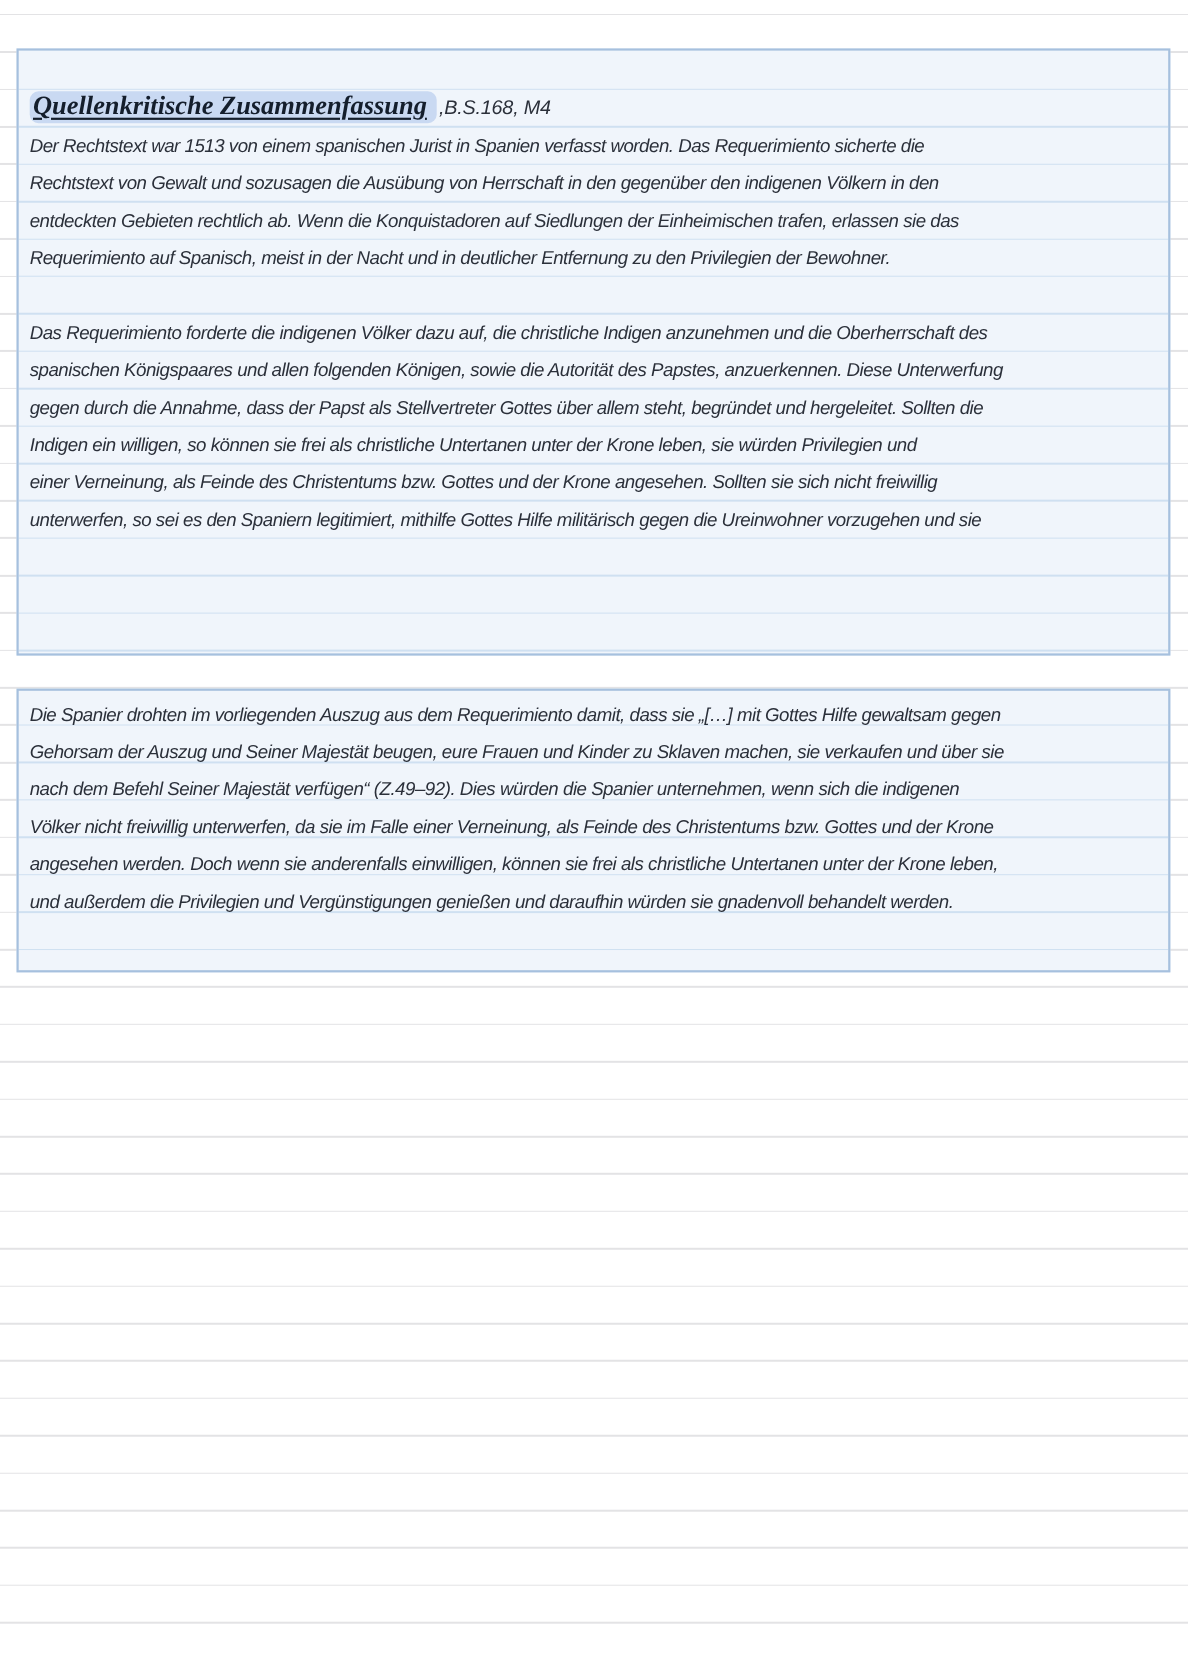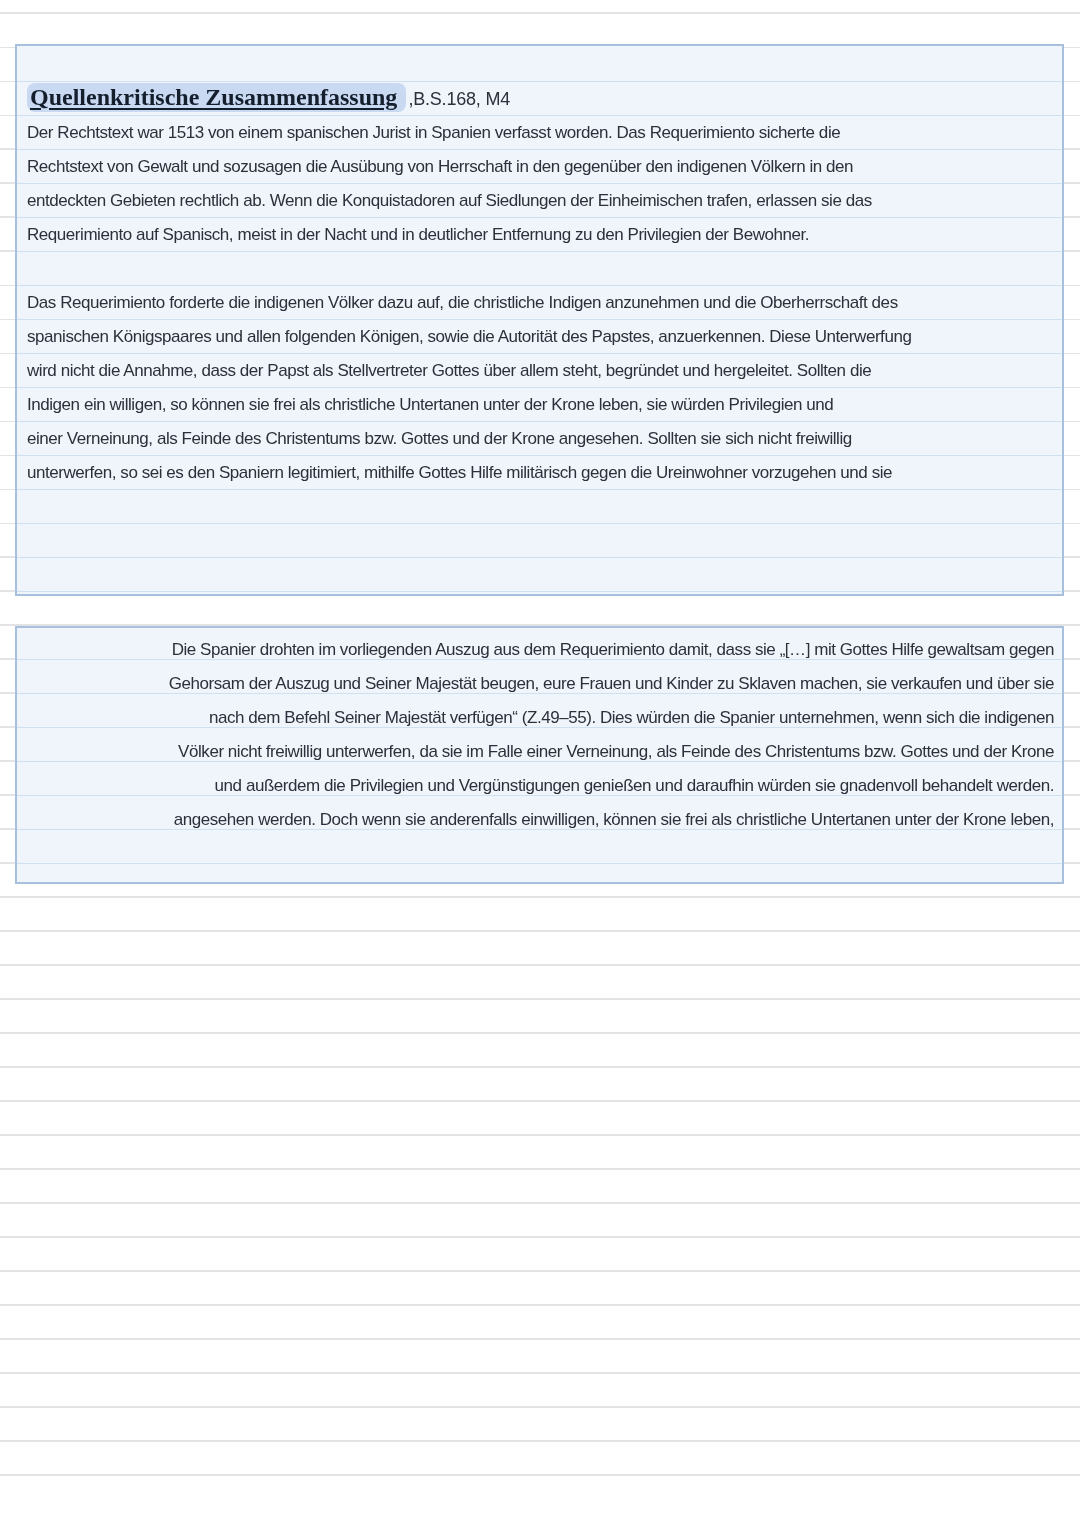--- a/index.html
+++ b/index.html
@@ -32,33 +32,33 @@
     width: 1049px;
     box-sizing: border-box;
     border: 2px solid #a6c0de;
     background-color: #f0f5fb;
     
     background-image: repeating-linear-gradient(
       to bottom,
       transparent 0px, transparent 32.6px,
       #cfe0f1 32.6px, #cfe0f1 34px);
     overflow: hidden;
+    font-style: italic;
   }
   .box1 {
     top: 44px;
     height: 552px;
     background-position: 0 2px;
     padding: 36px 8px 0 10px;
   }
   .box2 {
     top: 626px;
     height: 258px;
     background-position: 0 -2px;
     padding: 5px 8px 0 10px;
-    text-align: right;
   }
   .heading-row {
     height: 34px;
     line-height: 30px;
     white-space: nowrap;
   }
   .heading {
     font-family: "Liberation Serif", "DejaVu Serif", serif;
     font-weight: bold;
     font-size: 24px;
@@ -99,31 +99,31 @@
     <div class="para">
         <div class="tline">Der Rechtstext war 1513 von einem spanischen Jurist in Spanien verfasst worden. Das Requerimiento sicherte die</div>
         <div class="tline">Rechtstext von Gewalt und sozusagen die Ausübung von Herrschaft in den gegenüber den indigenen Völkern in den</div>
         <div class="tline">entdeckten Gebieten rechtlich ab. Wenn die Konquistadoren auf Siedlungen der Einheimischen trafen,  erlassen sie das</div>
         <div class="tline">Requerimiento auf Spanisch, meist in der Nacht und in deutlicher Entfernung zu den Privilegien der Bewohner.</div>
       </div>
     <div class="spacer-row"></div>
     <div class="para">
         <div class="tline">Das Requerimiento forderte die indigenen Völker dazu auf, die christliche Indigen anzunehmen und die Oberherrschaft des</div>
         <div class="tline">spanischen Königspaares und allen folgenden Königen, sowie die Autorität des Papstes, anzuerkennen. Diese Unterwerfung</div>
-        <div class="tline">wird nicht die Annahme, dass der Papst als Stellvertreter Gottes über allem steht, begründet und hergeleitet. Sollten die</div>
+        <div class="tline">gegen durch die Annahme, dass der Papst als Stellvertreter Gottes über allem steht, begründet und hergeleitet. Sollten die</div>
         <div class="tline">Indigen ein willigen, so können sie frei als christliche Untertanen unter der Krone leben, sie würden Privilegien und</div>
         <div class="tline">einer Verneinung, als Feinde des Christentums bzw. Gottes und der Krone angesehen. Sollten sie sich nicht freiwillig</div>
         <div class="tline">unterwerfen, so sei es den Spaniern legitimiert, mithilfe Gottes Hilfe militärisch gegen die Ureinwohner vorzugehen und sie</div>
       </div>
   </div>
 
   <div class="box box2">
     <div class="para">
         <div class="tline">Die Spanier drohten im vorliegenden Auszug aus dem Requerimiento damit, dass sie „[…] mit Gottes Hilfe gewaltsam gegen</div>
         <div class="tline">Gehorsam der Auszug und Seiner Majestät beugen, eure Frauen und Kinder zu Sklaven machen, sie verkaufen und über sie</div>
-        <div class="tline">nach dem Befehl Seiner Majestät verfügen“ (Z.49–55). Dies würden die Spanier unternehmen, wenn sich die indigenen</div>
+        <div class="tline">nach dem Befehl Seiner Majestät verfügen“ (Z.49–92). Dies würden die Spanier unternehmen, wenn sich die indigenen</div>
         <div class="tline">Völker nicht freiwillig unterwerfen, da sie im Falle einer Verneinung, als Feinde des Christentums bzw. Gottes und der Krone</div>
+        <div class="tline">angesehen werden. Doch wenn sie anderenfalls einwilligen, können sie frei als christliche Untertanen unter der Krone leben,</div>
         <div class="tline">und außerdem die Privilegien und Vergünstigungen genießen und daraufhin würden sie gnadenvoll behandelt werden.</div>
-        <div class="tline">angesehen werden. Doch wenn sie anderenfalls einwilligen, können sie frei als christliche Untertanen unter der Krone leben,</div>
       </div>
   </div>
 
 </div>
 
 </body></html>

